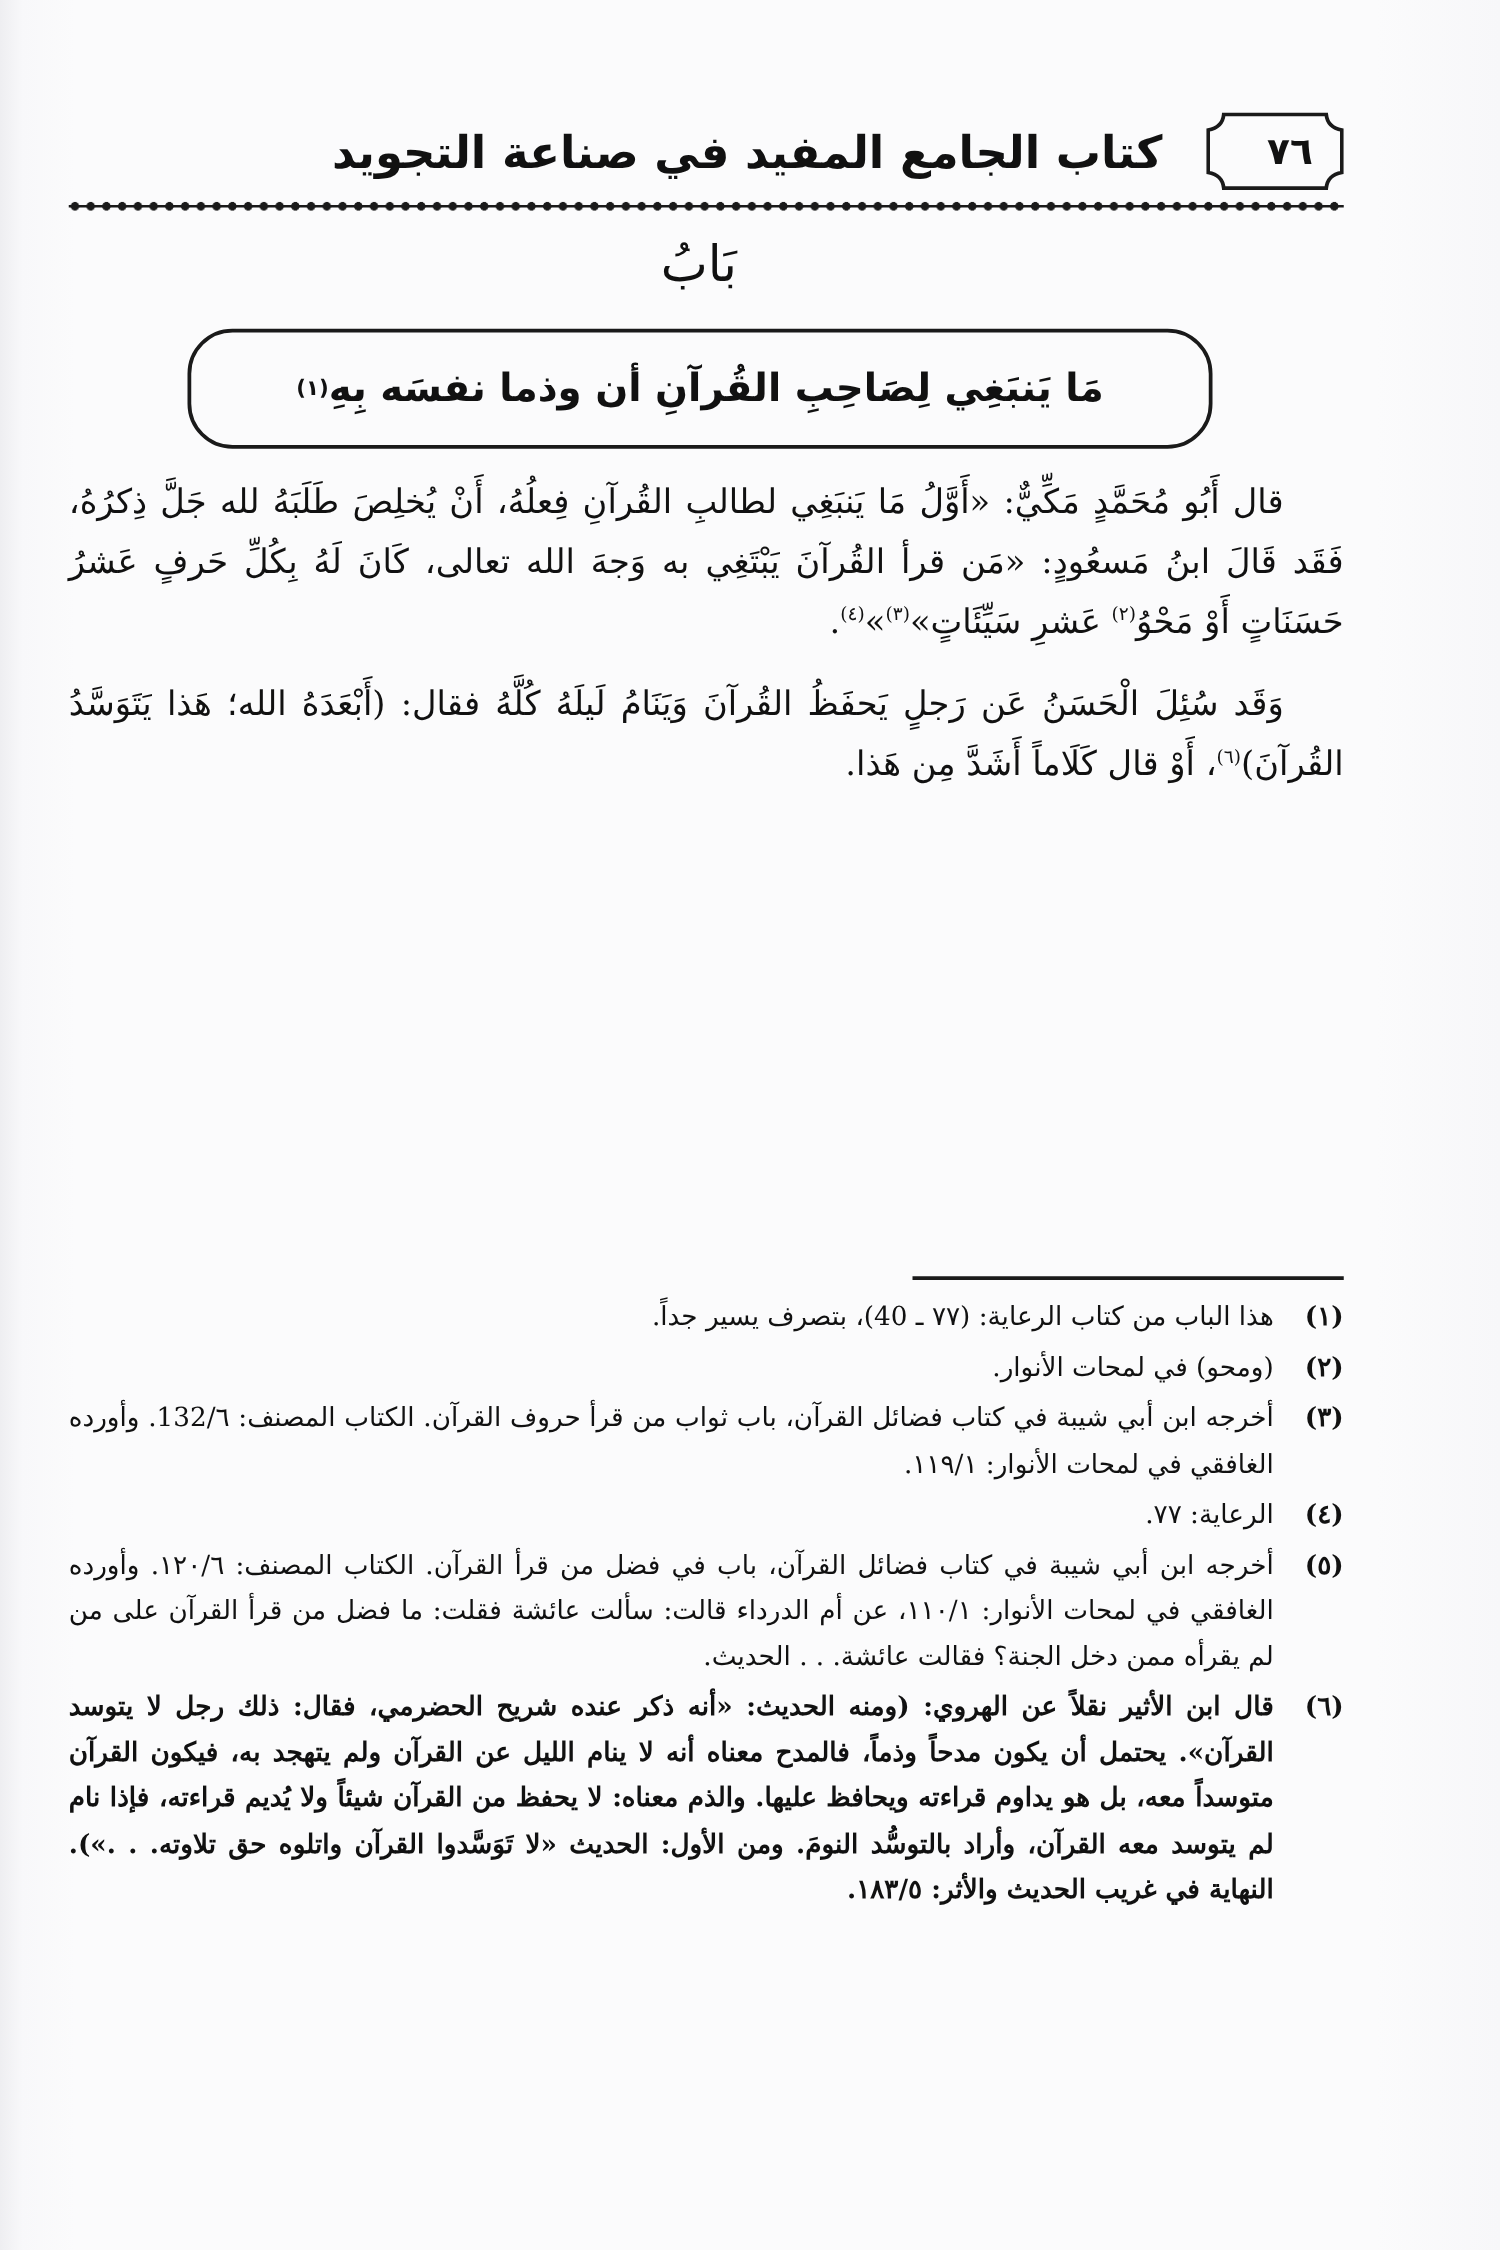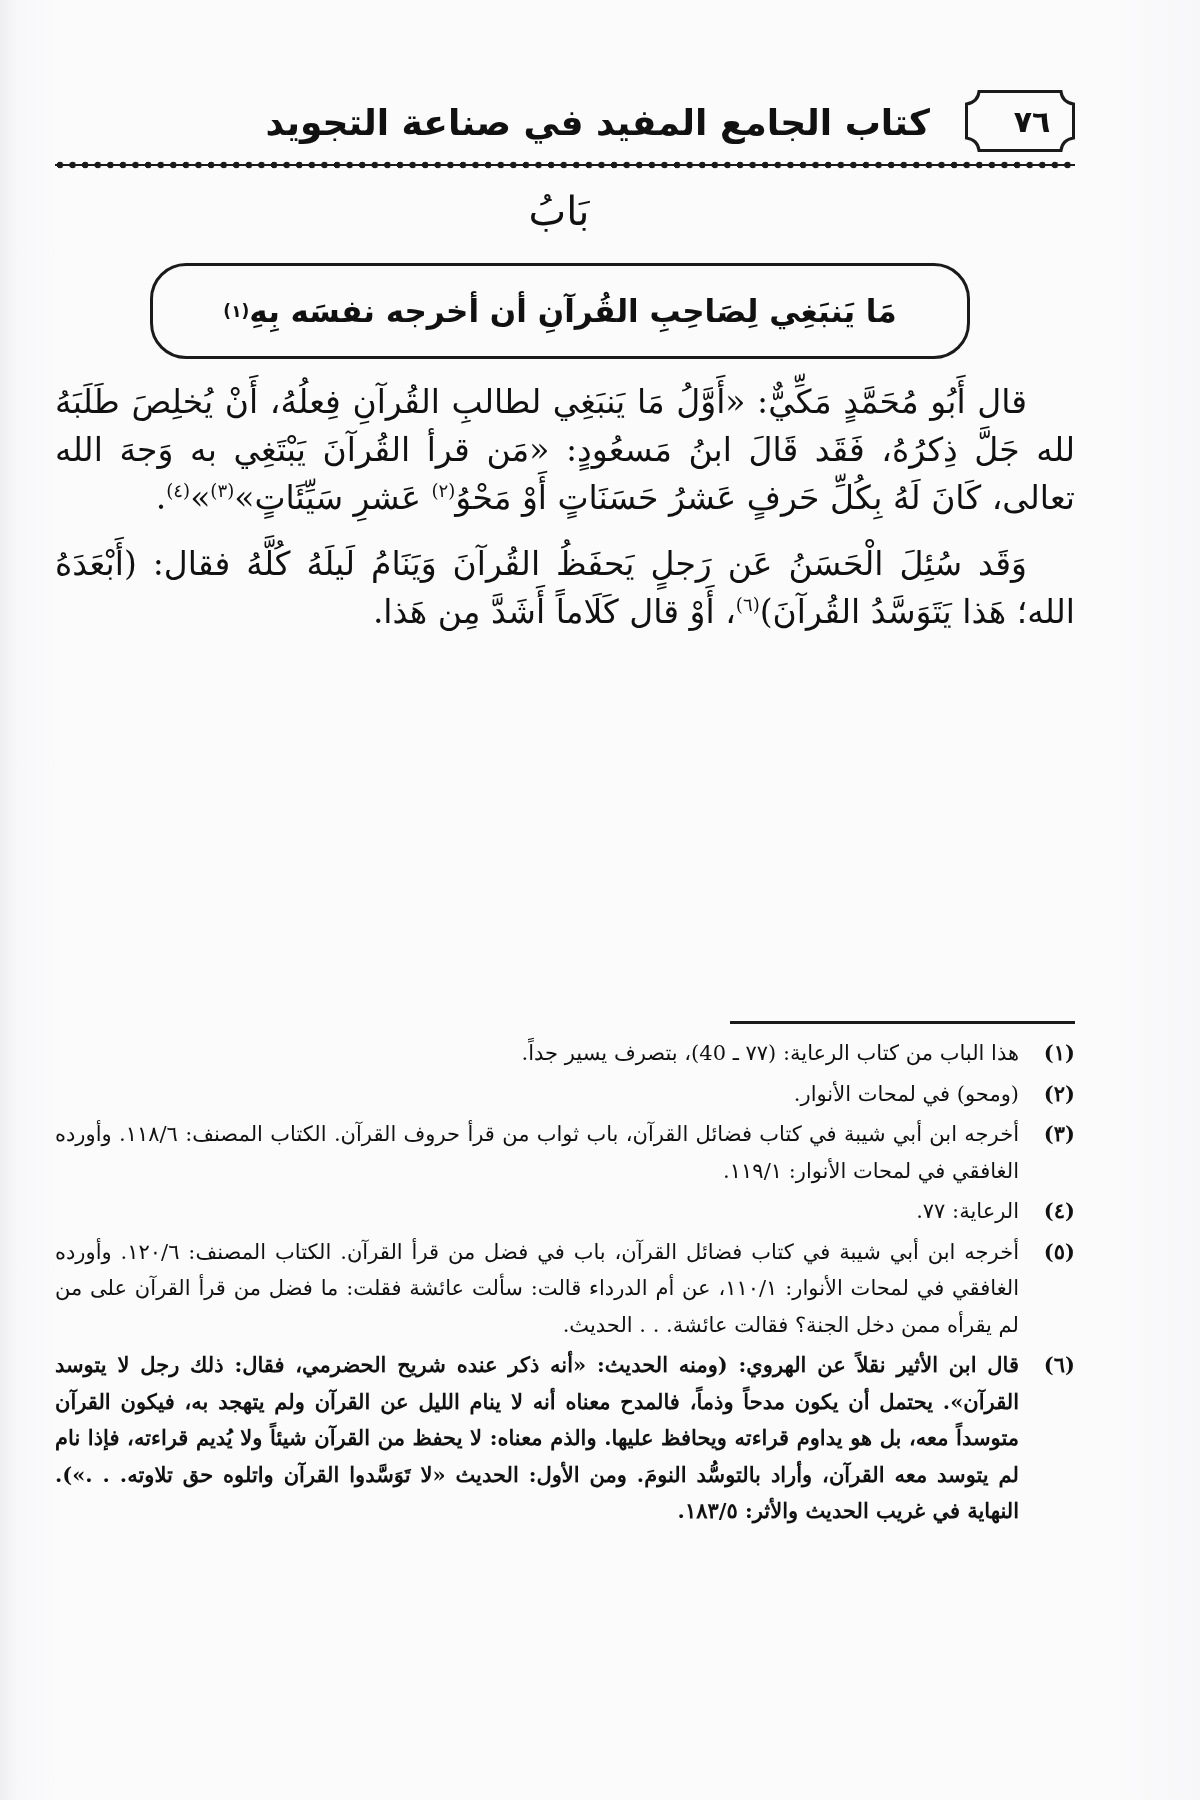--- a/index.html
+++ b/index.html
@@ -49,21 +49,21 @@
     border: 3px solid #1a1a1a; border-radius: 36px;
     box-sizing: border-box;
     display: flex; align-items: center; justify-content: center;
     font-size: 31px; font-weight: bold;
   }
   sup.fn { font-size: 0.55em; vertical-align: super; line-height: 0; }
 
   
   .body-text {
     position: absolute; left: 55px; top: 378px; width: 1020px;
-    font-size: 33px; line-height: 48px;
+    font-size: 27px; line-height: 48px;
     text-align: justify; text-align-last: right;
     font-family: "DejaVu Serif", serif;
   }
   .body-text p { margin: 0 0 18px 0; text-indent: 48px; }
 
   
   .fn-rule {
     position: absolute; left: 730px; top: 1021px; width: 345px; height: 3px; background: #1a1a1a;
   }
   .footnotes {
@@ -87,21 +87,21 @@
         <path d="M14 1.5 H96 Q97 12 108.5 14 V48 Q97 50 96 60.5 H14 Q13 50 1.5 48 V14 Q13 12 14 1.5 Z" fill="#fbfbfc" stroke="#1a1a1a" stroke-width="3"></path>
       </svg>
       <span style="position:absolute;left:0;top:0;width:134px;height:62px;display:flex;align-items:center;justify-content:center;font-size:30px;font-weight:bold;">٧٦</span>
     </div>
     <div class="book-title">كتاب الجامع المفيد في صناعة التجويد</div>
     <div class="dotted-rule"></div>
   </div>
 
   <div class="chapter-label">بَابُ</div>
   <div class="heading-box">
-    <span>مَا يَنبَغِي لِصَاحِبِ القُرآنِ أن أخرجه نفسَه بِهِ</span>
+    <span>مَا يَنبَغِي لِصَاحِبِ القُرآنِ أن وذما نفسَه بِهِ</span>
       <sup class="fn">(١)</sup>
   </div>
 
   <div class="body-text">
     <p><span>قال أَبُو مُحَمَّدٍ مَكِّيٌّ: «أَوَّلُ مَا يَنبَغِي لطالبِ القُرآنِ فِعلُهُ، أَنْ يُخلِصَ طَلَبَهُ لله جَلَّ ذِكرُهُ، فَقَد قَالَ ابنُ مَسعُودٍ: «مَن قرأ القُرآنَ يَبْتَغِي به وَجهَ الله تعالى، كَانَ لَهُ بِكُلِّ حَرفٍ عَشرُ حَسَنَاتٍ أَوْ مَحْوُ</span><sup class="fn">(٢)</sup><span> عَشرِ سَيِّئَاتٍ»</span><sup class="fn">(٣)</sup><span>»</span><sup class="fn">(٤)</sup><span>.</span></p>
 
 
 
     <p><span>وَقَد سُئِلَ الْحَسَنُ عَن رَجلٍ يَحفَظُ القُرآنَ وَيَنَامُ لَيلَهُ كُلَّهُ فقال: (أَبْعَدَهُ الله؛ هَذا يَتَوَسَّدُ القُرآنَ)</span><sup class="fn">(٦)</sup><span>، أَوْ قال كَلَاماً أَشَدَّ مِن هَذا.</span></p>
   </div>
@@ -111,21 +111,21 @@
     <div class="footnote">
       <span class="num">(١)</span>
       <span class="txt">هذا الباب من كتاب الرعاية: (٧٧ ـ 40)، بتصرف يسير جداً.</span>
     </div>
     <div class="footnote">
       <span class="num">(٢)</span>
       <span class="txt">(ومحو) في لمحات الأنوار.</span>
     </div>
     <div class="footnote">
       <span class="num">(٣)</span>
-      <span class="txt">أخرجه ابن أبي شيبة في كتاب فضائل القرآن، باب ثواب من قرأ حروف القرآن. الكتاب المصنف: ١١٨/٦. وأورده الغافقي في لمحات الأنوار: ١١٩/١.</span>
+      <span class="txt">أخرجه ابن أبي شيبة في كتاب فضائل القرآن، باب ثواب من قرأ حروف القرآن. الكتاب المصنف: 132/٦. وأورده الغافقي في لمحات الأنوار: ١١٩/١.</span>
     </div>
     <div class="footnote">
       <span class="num">(٤)</span>
       <span class="txt">الرعاية: ٧٧.</span>
     </div>
     <div class="footnote">
       <span class="num">(٥)</span>
       <span class="txt">أخرجه ابن أبي شيبة في كتاب فضائل القرآن، باب في فضل من قرأ القرآن. الكتاب المصنف: ١٢٠/٦. وأورده الغافقي في لمحات الأنوار: ١١٠/١، عن أم الدرداء قالت: سألت عائشة فقلت: ما فضل من قرأ القرآن على من لم يقرأه ممن دخل الجنة؟ فقالت عائشة. . . الحديث.</span>
     </div>
     <div class="footnote bold-txt">

